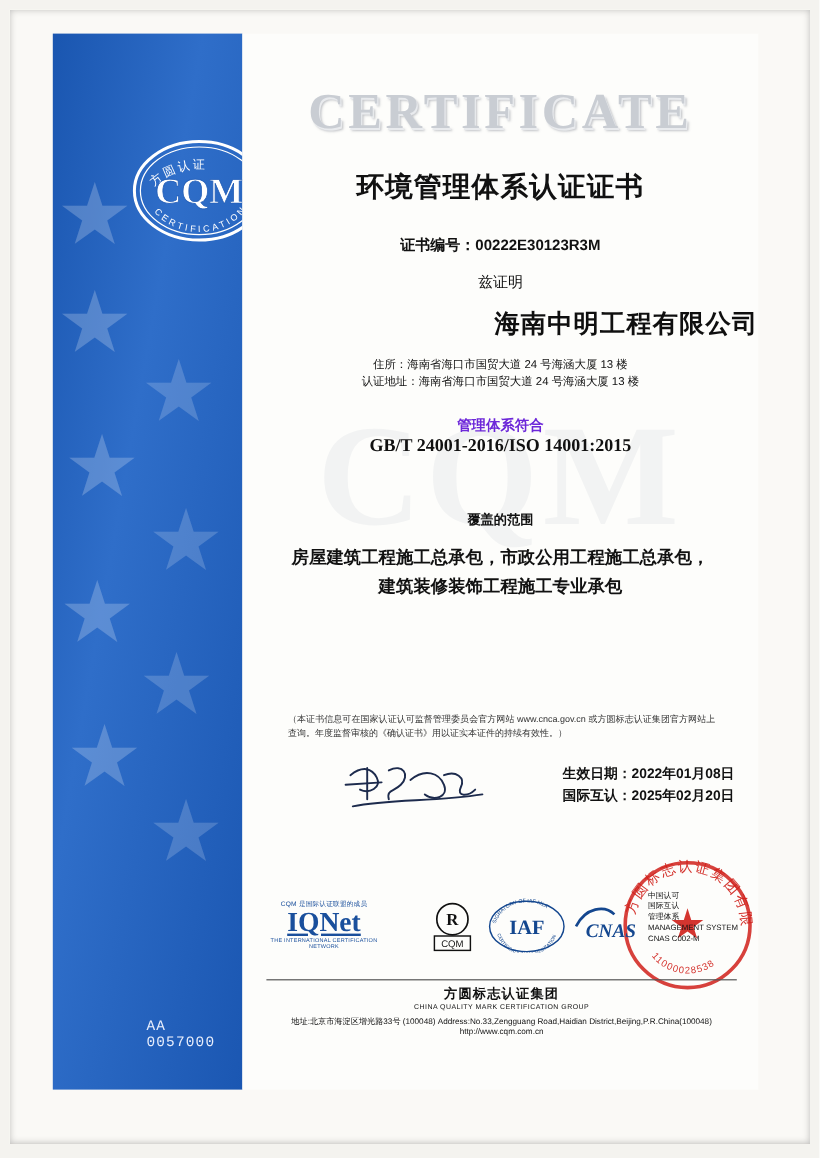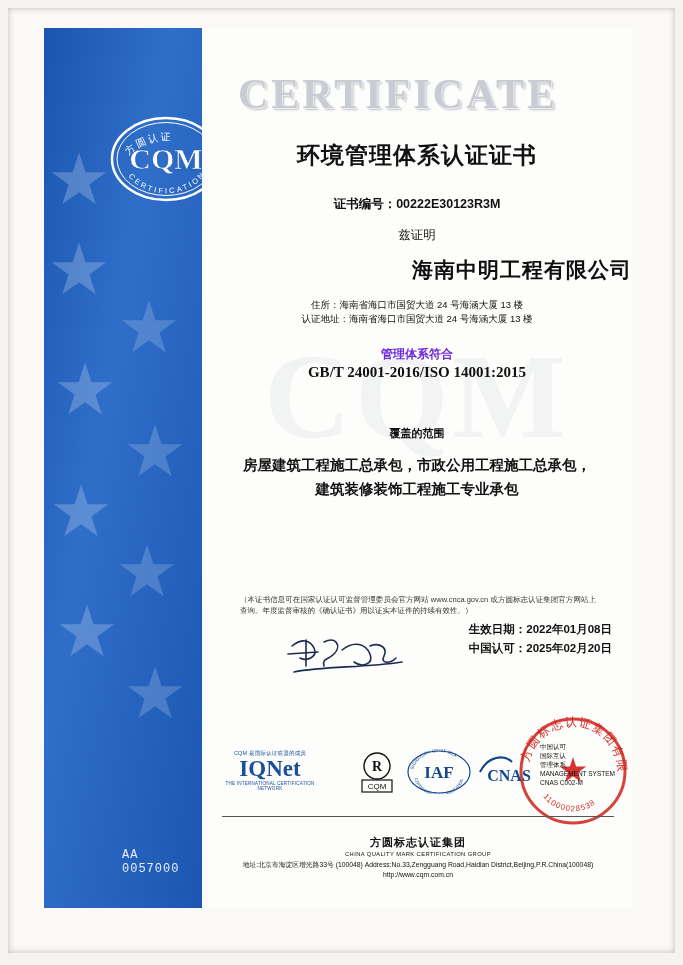--- a/index.html
+++ b/index.html
@@ -40,26 +40,25 @@
     background:#fdfdfb;
   }
   
   .watermark{
     position:absolute;left:0;top:300px;width:430px;text-align:center;
     font-family:"Liberation Serif", serif;
     font-size:120px;font-weight:bold;color:rgba(150,160,175,.10);
     letter-spacing:4px;user-select:none;
   }
   .cert-word{
-    position:absolute;left:0;top:42px;width:430px;
+    position:absolute;left:0;top:42px;width:430px;text-align:center;
     font-family:"Liberation Serif", serif;
     font-weight:bold;font-size:42px;letter-spacing:3px;
     color:#c9cdd3;
     text-shadow:1px 1px 0 #e9ebee, 2px 2px 2px rgba(120,125,135,.45);
-    margin-left:36px;
   }
   .title-cn{
     position:absolute;left:0;top:112px;width:430px;text-align:center;
     font-family:Liberation Mono, monospace;
     font-weight:bold;font-size:23px;color:#111;letter-spacing:1px;
   }
   .certno{
     position:absolute;left:0;top:168px;width:430px;text-align:center;
     font-size:12.5px;color:#111;font-weight:bold;
   }
@@ -92,48 +91,48 @@
   .scope-value{
     position:absolute;left:0;top:425px;width:430px;text-align:center;
     font-family:"DejaVu Sans", sans-serif;
     font-size:14.5px;font-weight:bold;color:#111;line-height:24px;
   }
   .note{
     position:absolute;left:38px;top:566px;width:356px;
     font-size:7.5px;color:#333;line-height:11px;text-align:justify;
   }
   .dates{
-    position:absolute;right:20px;top:592px;width:230px;text-align:right;
+    position:absolute;right:20px;top:608px;width:230px;text-align:right;
     font-size:11.5px;color:#111;line-height:19px;font-weight:bold;
   }
   .signature{
     position:absolute;left:82px;top:604px;width:130px;height:48px;
   }
   .seal{
     position:absolute;left:312px;top:684px;width:118px;height:118px;
   }
   .logos{
     position:absolute;left:8px;top:700px;width:414px;height:78px;
   }
   .logo-iqnet{position:absolute;left:6px;top:22px;width:108px;}
   .iqnet-top{font-size:5.5px;color:#1a4f9c;letter-spacing:.2px;text-align:center;}
   .iqnet-main{
     font-family:"Liberation Serif", serif;
-    font-size:23px;font-weight:bold;color:#1a4f9c;text-align:center;line-height:24px;
+    font-size:23px;font-weight:bold;color:#1a4f9c;text-align:center;line-height:24px;text-decoration:underline;
   }
   .iqnet-bot{font-size:4.6px;color:#1a4f9c;text-align:center;letter-spacing:.2px;}
   .logo-rcqm{position:absolute;left:146px;top:22px;text-align:center;}
   .logo-iaf{position:absolute;left:196px;top:20px;text-align:center;}
-  .logo-cnas{position:absolute;left:268px;top:24px;text-align:center;}
+  .logo-cnas{position:absolute;left:268px;top:24px;text-align:center;font-style:italic;}
   .cnas-text{
     position:absolute;left:330px;top:14px;font-size:6.5px;color:#111;line-height:9px;
   }
   .footer{
     position:absolute;left:20px;top:788px;width:392px;text-align:center;
-    border-top:1px solid #555;padding-top:18px;
+    border-top:1px solid #555;padding-top:4px;
   }
   .footer .f-cn{font-size:11px;font-weight:bold;color:#111;letter-spacing:1px;}
   .footer .f-en{font-size:5.8px;color:#111;letter-spacing:.4px;margin-top:1px;}
   .footer .f-addr{font-size:6.8px;color:#111;margin-top:3px;}
   .footer .f-web{font-size:6.8px;color:#111;margin-top:1px;}
   .serial{
     position:absolute;left:78px;top:820px;
     font-family:"Liberation Mono", monospace;
     font-size:12px;color:#e8eefc;letter-spacing:1px;
   }
@@ -224,21 +223,21 @@
           <path d="M10 40 C40 34, 80 36, 118 30"></path>
         </g>
       </svg>
     </div>
 
     <div class="dates">
       <div>
         <span>生效日期：</span><span>2022年01月08日</span>
       </div>
       <div>
-        <span>中国认可：</span><span>2025年02月20日</span>
+        <span>国际互认：</span><span>2025年02月20日</span>
       </div>
     </div>
 
     <div class="seal">
       <svg viewBox="0 0 118 118" width="118" height="118">
         <defs>
           <path id="sealArc" d="M 14 59 A 45 45 0 1 1 104 59"></path>
           <path id="sealArcBot" d="M 22 70 A 38 38 0 0 0 96 70"></path>
         </defs>
         <circle cx="59" cy="59" r="52" fill="none" stroke="#d0201a" stroke-width="3" opacity="0.85"></circle>

